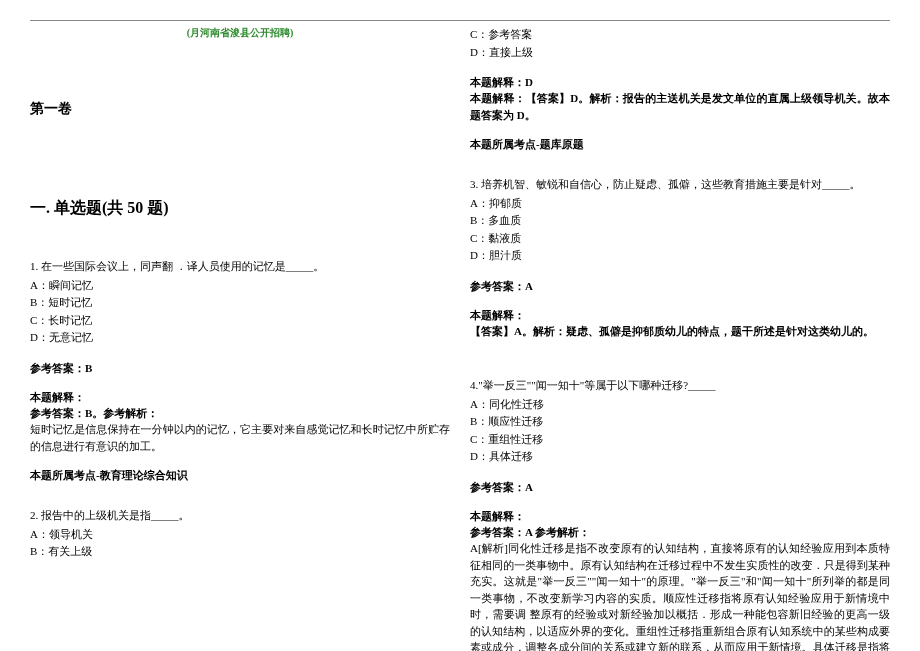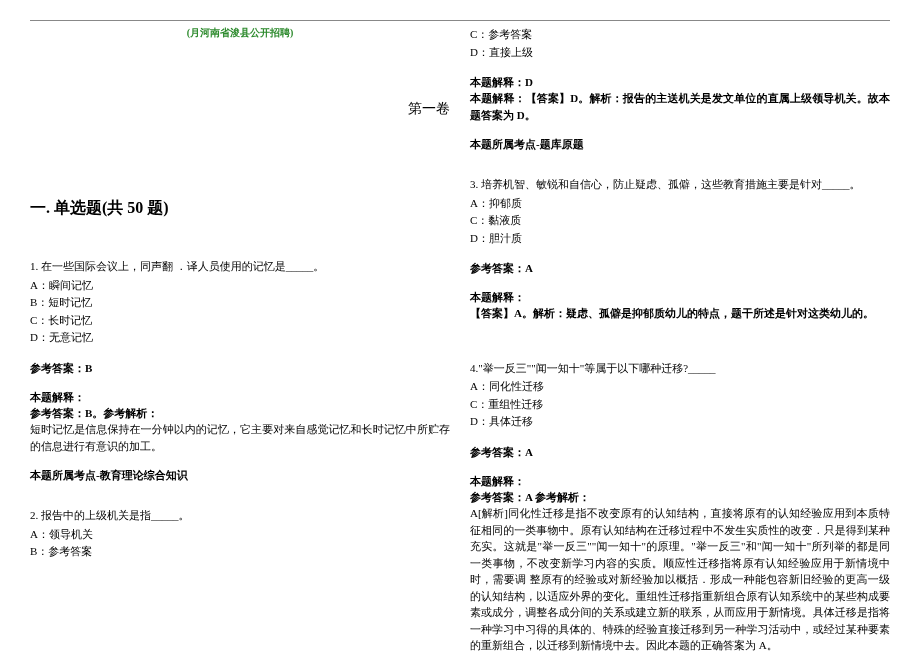--- a/index.html
+++ b/index.html
@@ -36,23 +36,23 @@
       font-family: "SimSun", "宋体", serif;
     }
     .subtitle {
       color: #2e8b2e;
       font-size: 10px;
       text-align: center;
       font-weight: bold;
       margin-bottom: 60px;
     }
     .scroll-head {
-      text-align: right;
+      text-align: left;
       font-size: 14px;
-      font-weight: normal;
+      font-weight: bold;
       margin-bottom: 80px;
       margin-top: 44px;
     }
     .section-head {
       font-weight: bold;
       font-size: 16px;
       margin-bottom: 39px;
     }
     .q-stem { margin-bottom: 2px; line-height: 1.5; }
     .q-opt { margin-bottom: 1px; line-height: 1.5; }
@@ -84,48 +84,50 @@
     <div class="gap-sm"></div>
     <div class="bold">本题解释：</div>
     <div class="bold para">参考答案：B。参考解析：</div>
     <div class="para">短时记忆是信息保持在一分钟以内的记忆，它主要对来自感觉记忆和长时记忆中所贮存的信息进行有意识的加工。</div>
     <div class="gap-sm"></div>
     <div class="bold">本题所属考点-教育理论综合知识</div>
     <div class="gap-md"></div>
 
     <div class="q-stem">2. 报告中的上级机关是指_____。</div>
     <div class="q-opt">A：领导机关</div>
-    <div class="q-opt">B：参考答案</div>
+    <div class="q-opt">B：有关上级</div>
   </div>
 
   <div class="col">
 
     <div class="q-opt">C：参考答案</div>
     <div class="q-opt">D：直接上级</div>
     <div class="gap-sm"></div>
     <div class="ans-label">本题解释：D</div>
     <div class="bold para">本题解释：【答案】D。解析：报告的主送机关是发文单位的直属上级领导机关。故本题答案为 D。</div>
     <div class="gap-sm"></div>
     <div class="bold">本题所属考点-题库原题</div>
     <div class="gap-md"></div>
 
     <div class="q-stem">3. 培养机智、敏锐和自信心，防止疑虑、孤僻，这些教育措施主要是针对_____。</div>
     <div class="q-opt">A：抑郁质</div>
+    <div class="q-opt">B：多血质</div>
     <div class="q-opt">C：黏液质</div>
     <div class="q-opt">D：胆汁质</div>
     <div class="gap-sm"></div>
     <div class="ans-label">参考答案：A</div>
     <div class="gap-sm"></div>
     <div class="bold">本题解释：</div>
     <div class="bold para">【答案】A。解析：疑虑、孤僻是抑郁质幼儿的特点，题干所述是针对这类幼儿的。</div>
     <div class="gap-sm"></div>
     <div class="gap-md"></div>
 
     <div class="q-stem">4."举一反三""闻一知十"等属于以下哪种迁移?_____</div>
     <div class="q-opt">A：同化性迁移</div>
+    <div class="q-opt">B：顺应性迁移</div>
     <div class="q-opt">C：重组性迁移</div>
     <div class="q-opt">D：具体迁移</div>
     <div class="gap-sm"></div>
     <div class="ans-label">参考答案：A</div>
     <div class="gap-sm"></div>
     <div class="bold">本题解释：</div>
     <div class="bold para">参考答案：A 参考解析：</div>
     <div class="para">A[解析]同化性迁移是指不改变原有的认知结构，直接将原有的认知经验应用到本质特征相同的一类事物中。原有认知结构在迁移过程中不发生实质性的改变．只是得到某种充实。这就是"举一反三""闻一知十"的原理。"举一反三"和"闻一知十"所列举的都是同一类事物，不改变新学习内容的实质。顺应性迁移指将原有认知经验应用于新情境中时，需要调 整原有的经验或对新经验加以概括．形成一种能包容新旧经验的更高一级的认知结构，以适应外界的变化。重组性迁移指重新组合原有认知系统中的某些构成要素或成分，调整各成分间的关系或建立新的联系，从而应用于新情境。具体迁移是指将一种学习中习得的具体的、特殊的经验直接迁移到另一种学习活动中，或经过某种要素的重新组合，以迁移到新情境中去。因此本题的正确答案为 A。</div>
   </div>
 

